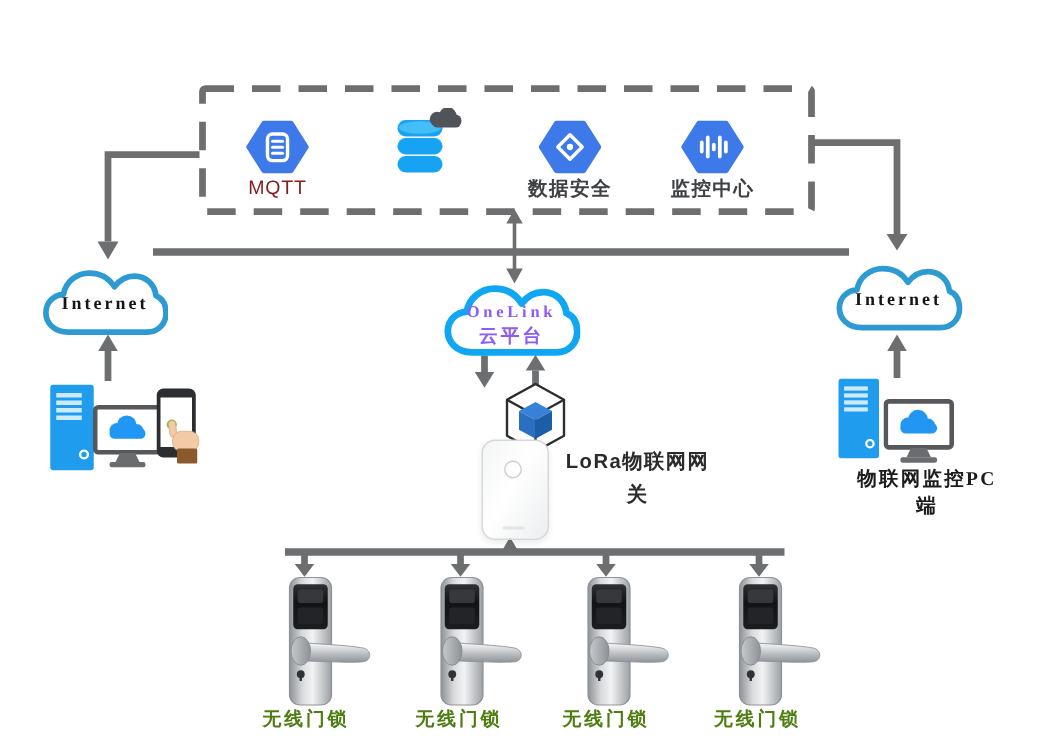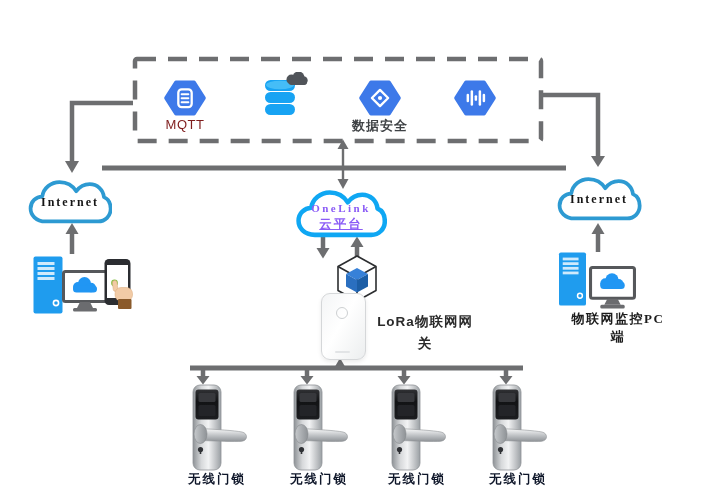--- a/index.html
+++ b/index.html
@@ -11,29 +11,29 @@
   .svc-label{position:absolute;top:117px;width:90px;text-align:center;
              font:700 13px "Liberation Sans",sans-serif;color:#3f4245;letter-spacing:1px;}
   .svc-label.latin{font-weight:400;color:#7f1d1d;letter-spacing:.5px;}
   .cloud-text{position:absolute;display:flex;flex-direction:column;align-items:center;
               justify-content:center;text-align:center;
               font:600 12px "Liberation Serif",serif;color:#151515;letter-spacing:2px;
               line-height:1.15;word-break:break-all;}
   .onelink-text{position:absolute;display:flex;flex-direction:column;align-items:center;
               text-align:left;color:#8b5cf6;}
   .onelink-name{font:700 11px "Liberation Serif",serif;letter-spacing:2.5px;white-space:nowrap;}
-  .onelink-sub{font:700 12.5px "Liberation Serif",serif;letter-spacing:2px;margin-top:2px;text-decoration:underline;}
+  .onelink-sub{font:700 12.5px "Liberation Serif",serif;letter-spacing:2px;margin-top:2px;}
   .kai-label{position:absolute;text-align:center;
              font:600 13px "Liberation Serif",serif;color:#1c1c1c;letter-spacing:1.5px;
              line-height:1.35;word-break:break-all;}
   .gw-label{position:absolute;text-align:center;
             font:700 13.5px "Liberation Sans",sans-serif;color:#2b2b2b;letter-spacing:1px;
             line-height:1.65;word-break:break-all;}
-  .lock-label{position:absolute;top:471px;width:84px;text-align:right;
-              font:600 12.5px "Liberation Serif",serif;color:#0f172a;letter-spacing:2px;}
+  .lock-label{position:absolute;top:471px;width:84px;text-align:center;
+              font:600 12.5px "Liberation Serif",serif;color:#4d7c0f;letter-spacing:2px;}
   .gateway-box{position:absolute;left:321px;top:293px;width:43px;height:65px;
                background:linear-gradient(120deg,#f4f5f6,#ffffff 45%,#eceeef);
                border:1px solid #d5d7d9;border-radius:9px;box-shadow:0 2px 4px rgba(0,0,0,.08);}
   .gateway-box .ring{position:absolute;left:14px;top:13px;width:10px;height:10px;
                      border:1.6px solid #cdd0d2;border-radius:50%;}
   .gateway-box .foot{position:absolute;left:13px;bottom:6px;width:15px;height:2px;
                      background:#e2e4e6;border-radius:1px;}
 </style>
 </head>
 <body>
@@ -147,20 +147,21 @@
       <rect x="14.2" y="15.5" width="2.6" height="9" rx="1.3"></rect>
       <rect x="18.4" y="12" width="2.6" height="16" rx="1.3"></rect>
       <rect x="22.6" y="17" width="2.6" height="6" rx="1.3"></rect>
       <rect x="26.8" y="12" width="2.6" height="16" rx="1.3"></rect>
       <rect x="31" y="15.5" width="2.6" height="9" rx="1.3"></rect>
     </g>
   </svg>
 
   <div class="svc-label latin" style="left:140px">MQTT</div>
   <div class="svc-label" style="left:335px">数据安全</div>
+  <div class="svc-label" style="left:430px">监控中心</div>
 
   <svg class="abs" style="left:28px;top:177px" width="84" height="52" viewBox="0 0 100 62">
     <path d="M21 53 C9 53 3 45 3 37.5 C3 29 9.5 23.5 17 23 C18.5 13 27.5 6 37.5 6
              C46.5 6 53.5 10.5 57.5 17 C61.5 11.5 67.5 8.5 73.5 8.5 C82.5 8.5 89.5 15 90.5 24
              C96.5 26.5 98.5 32 98.5 38 C98.5 46.5 92 53 83.5 53 Z" fill="#fff" stroke="#2d9ad2" stroke-width="4.5" stroke-linejoin="round"></path>
   </svg>
   <div class="cloud-text" style="left:28px;top:179px;width:84px;height:48px;padding:0 12px;box-sizing:border-box">Internet</div>
 
   <svg class="abs" style="left:556px;top:174px" width="86" height="52" viewBox="0 0 100 62">
     <path d="M21 53 C9 53 3 45 3 37.5 C3 29 9.5 23.5 17 23 C18.5 13 27.5 6 37.5 6
@@ -239,21 +240,21 @@
     <path d="M5,13.5 L24,24 L43,13.5 M24,24 L24,48" fill="none" stroke="#2c2e30" stroke-width="1.6"></path>
     <polygon points="24,15 35,21 24,27 13,21" fill="#3781d8"></polygon>
     <polygon points="35,21 35,33.5 24,39.5 24,27" fill="#1c5ea6"></polygon>
     <polygon points="13,21 13,33.5 24,39.5 24,27" fill="#2a6fc0"></polygon>
   </svg>
 
   <div class="gateway-box">
     <div class="ring"></div>
     <div class="foot"></div>
   </div>
-  <div class="gw-label" style="left:376px;top:311px;width:98px">LoRa物联网网关</div>
+  <div class="gw-label" style="left:376px;top:297px;width:98px">LoRa物联网网关</div>
 
   <svg class="abs" style="left:190px;top:384px" width="66" height="88" viewBox="0 0 66 88">
     <rect x="3" y="1" width="28" height="85" rx="7" fill="url(#gLockBody)" stroke="#8f9397" stroke-width=".8"></rect>
     <rect x="5.5" y="5.5" width="23" height="30" rx="3" fill="url(#gLockPanel)"></rect>
     <rect x="8.5" y="9" width="17" height="9" rx="1.5" fill="#37383c"></rect>
     <rect x="8.5" y="21" width="17" height="11" rx="1.5" fill="#232428"></rect>
     <path d="M10,44.5 C28,45.5 44,46.5 52,48 C58,49.2 58,56.5 52,57.2 C44,58 28,57 10,56.5 Z" fill="url(#gLever)" stroke="#8f9296" stroke-width=".6"></path>
     <ellipse cx="10.5" cy="50" rx="6.5" ry="9.5" fill="url(#gHub)" stroke="#85888c" stroke-width=".6"></ellipse>
     <circle cx="10.5" cy="65.5" r="2.6" fill="#303236"></circle>
     <rect x="9.7" y="65.5" width="1.6" height="4.5" fill="#303236"></rect>

